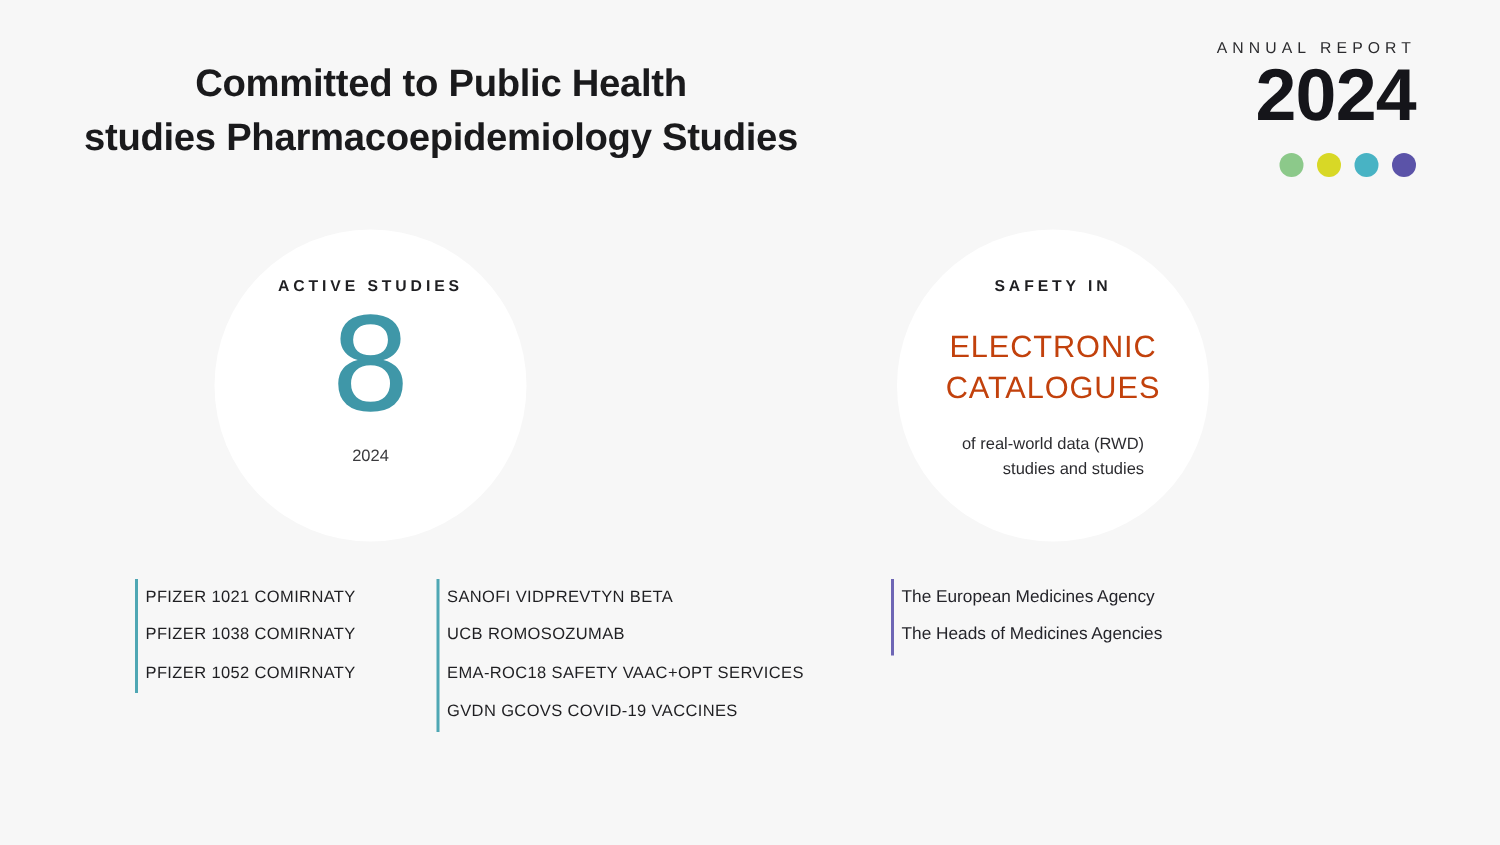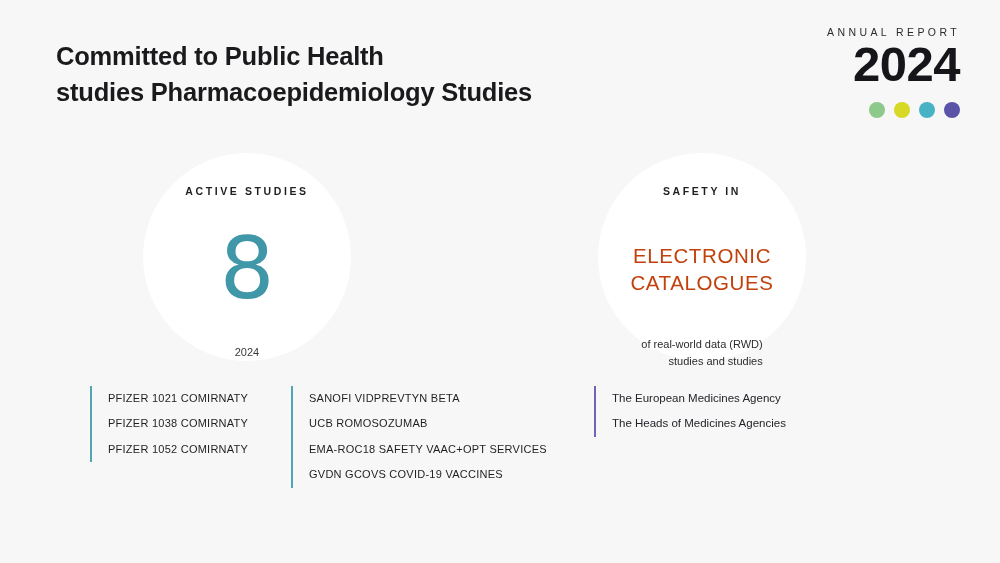--- a/index.html
+++ b/index.html
@@ -19,33 +19,34 @@
     position: relative;
     width: 1000px;
     height: 563px;
   }
 
   
   .title-block {
     position: absolute;
     left: 56px;
     top: 38px;
+    text-align: center;
   }
   .title-line {
     font-size: 25.5px;
     font-weight: bold;
     letter-spacing: -0.2px;
     line-height: 1.42;
     color: #1a1a1c;
     white-space: nowrap;
   }
 
   .report-block {
     position: absolute;
-    right: 40px;
+    right: 56px;
     top: 26px;
     text-align: right;
   }
   .report-kicker {
     font-size: 10.5px;
     letter-spacing: 3.4px;
     font-weight: normal;
     color: #2b2b2e;
     margin-bottom: 2px;
   }
@@ -70,21 +71,20 @@
 
   
   .circle {
     position: absolute;
     border-radius: 50%;
     background: #ffffff;
     display: flex;
     flex-direction: column;
     align-items: center;
     justify-content: flex-start;
-    gap: 24px;
   }
   #circle-active {
     left: 143px;
     top: 153px;
     width: 208px;
     height: 208px;
   }
   #circle-listed {
     left: 598px;
     top: 153px;
@@ -125,21 +125,21 @@
     font-size: 11px;
     line-height: 1.5;
     color: #2c2c30;
     text-align: right;
   }
 
   
   .list-group {
     position: absolute;
     border-left: 2.5px solid;
-    padding-left: 16px;
+    padding-left: 5px;
   }
   .list-item {
     font-size: 11px;
     letter-spacing: 0.25px;
     color: #1f1f22;
     line-height: 25.4px;
     white-space: nowrap;
   }
   #list-pfizer {
     left: 90px;

